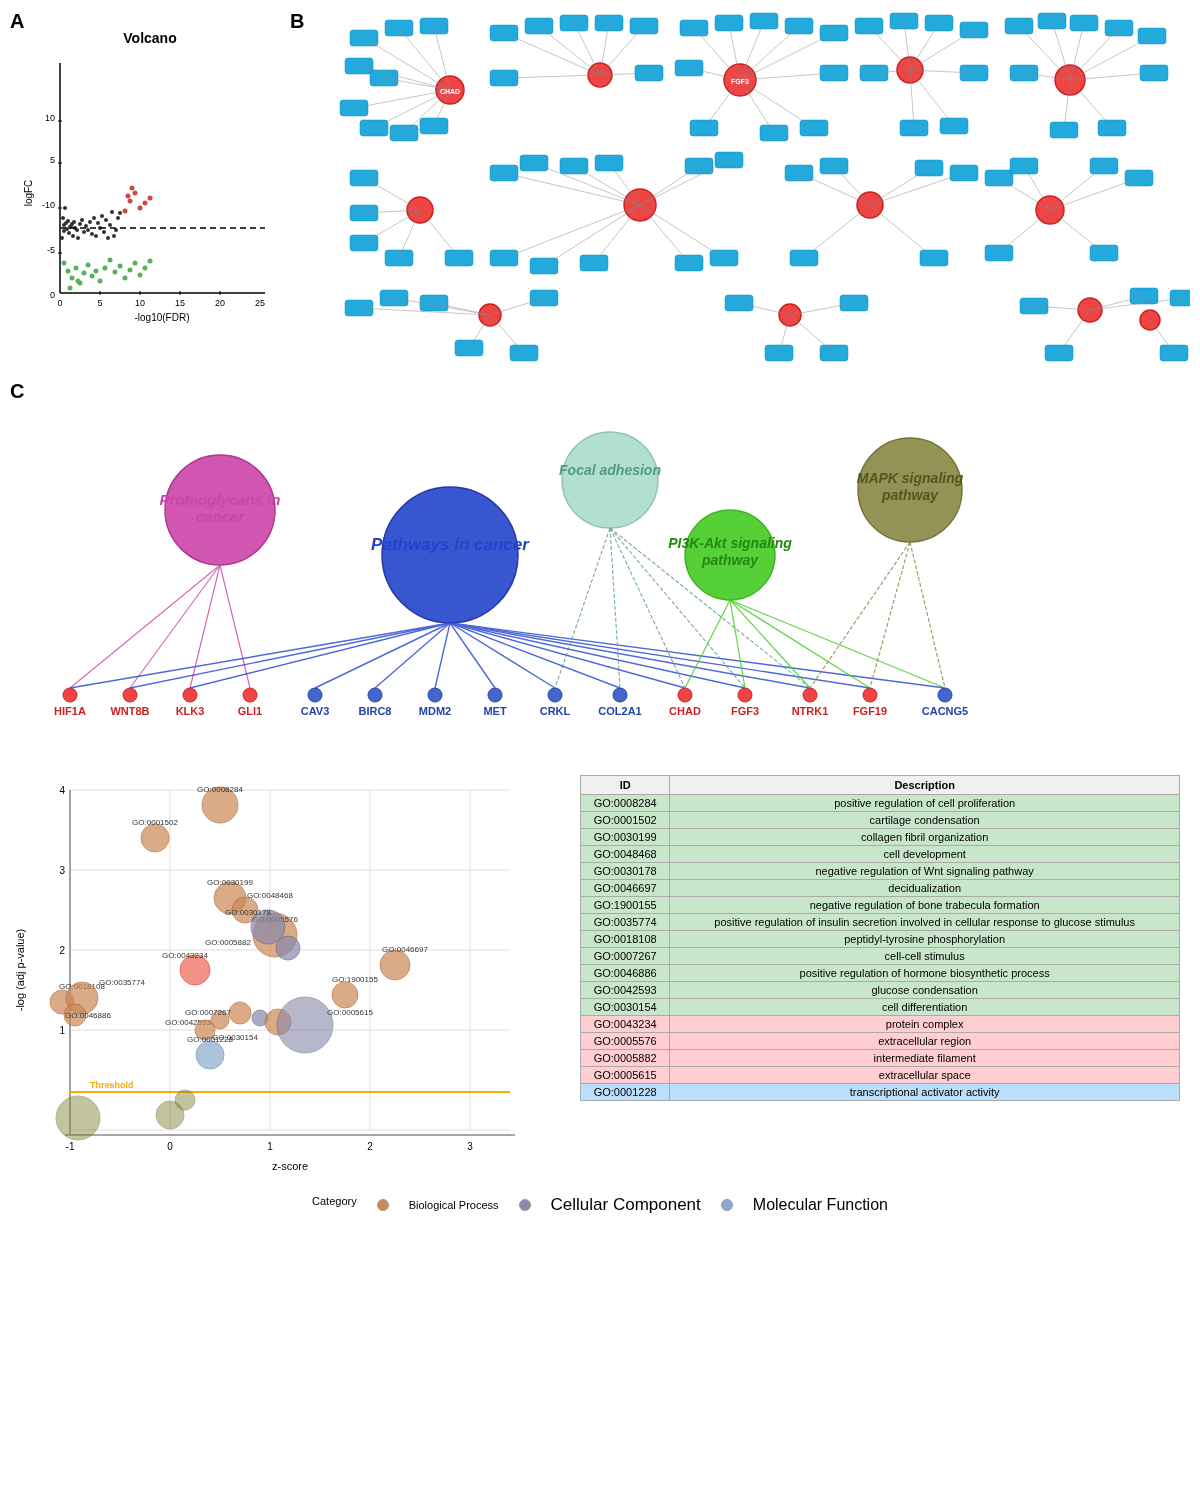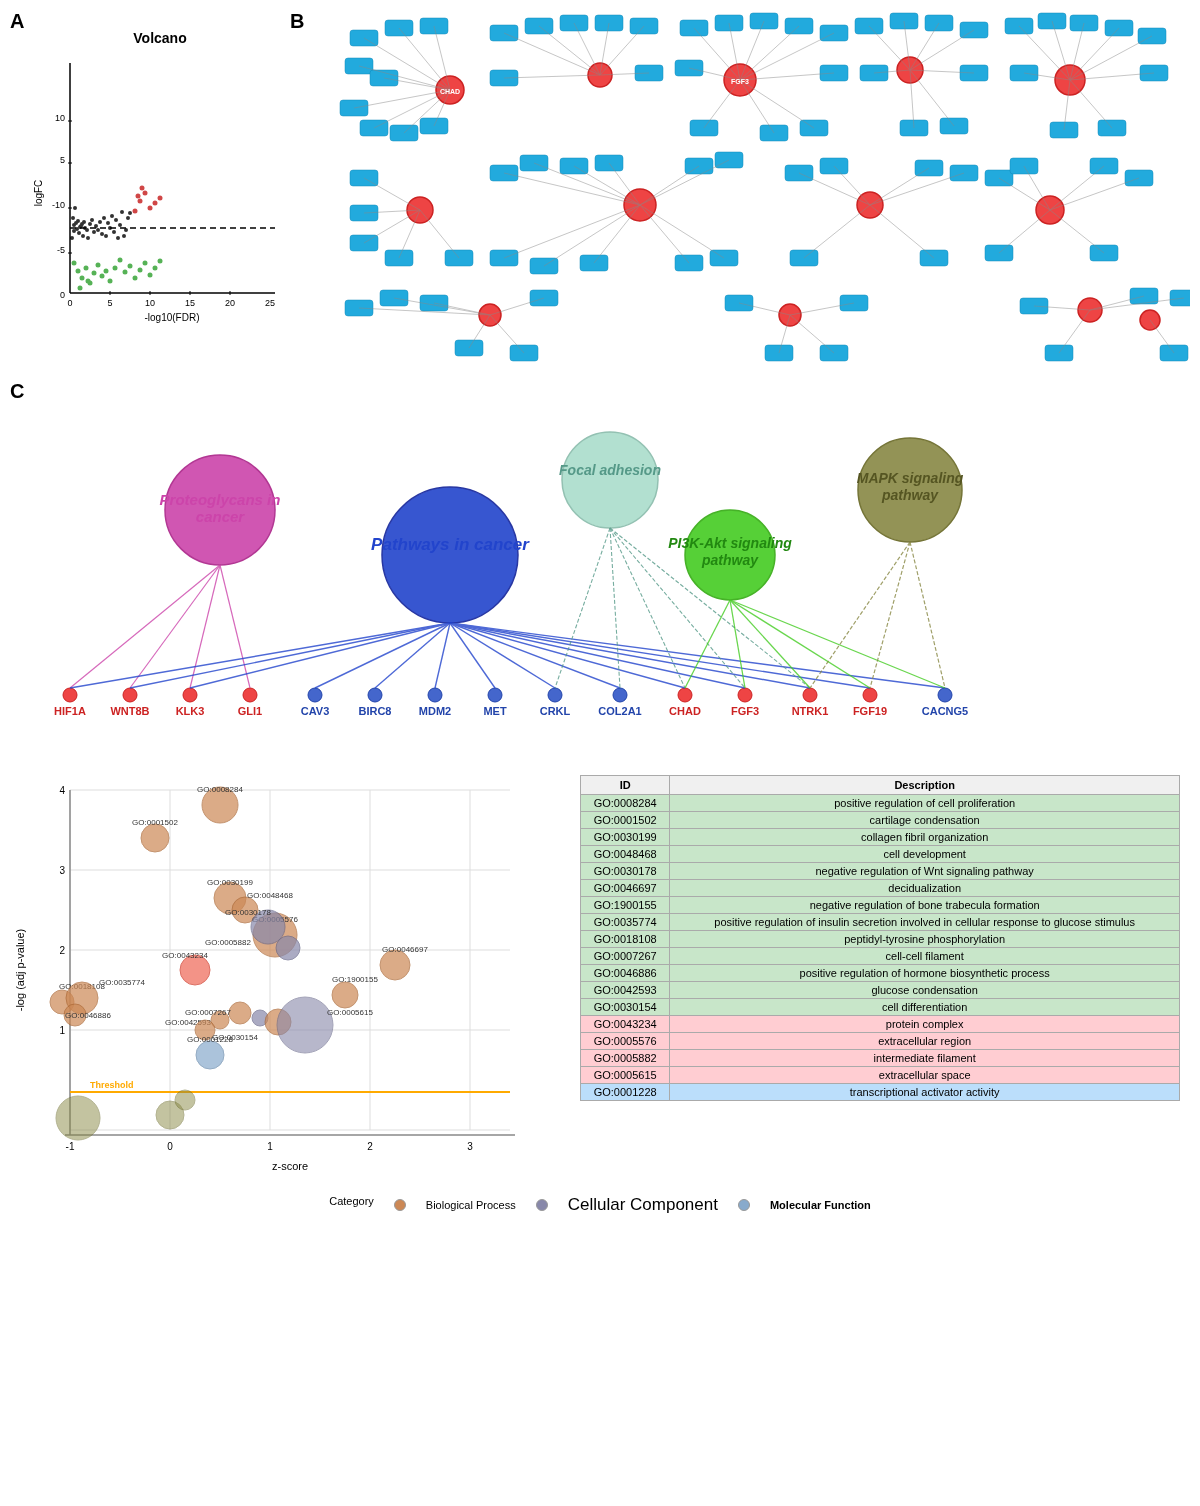--- a/index.html
+++ b/index.html
@@ -35,21 +35,21 @@
       font-size: 20px;
       font-weight: bold;
       position: absolute;
       top: 0;
       left: 0;
     }
     
     .volcano-container {
       position: absolute;
       top: 20px;
-      left: 20px;
+      left: 10px;
       width: 260px;
       height: 320px;
     }
     .volcano-title {
       text-align: center;
       font-size: 14px;
       font-weight: bold;
       margin-bottom: 2px;
     }
     .volcano-svg {
@@ -747,21 +747,21 @@
             <tr class="row-green">
               <td>GO:0035774</td>
               <td>positive regulation of insulin secretion involved in cellular response to glucose stimulus</td>
             </tr>
             <tr class="row-green">
               <td>GO:0018108</td>
               <td>peptidyl-tyrosine phosphorylation</td>
             </tr>
             <tr class="row-green">
               <td>GO:0007267</td>
-              <td>cell-cell filament</td>
+              <td>cell-cell stimulus</td>
             </tr>
             <tr class="row-green">
               <td>GO:0046886</td>
               <td>positive regulation of hormone biosynthetic process</td>
             </tr>
             <tr class="row-green">
               <td>GO:0042593</td>
               <td>glucose condensation</td>
             </tr>
             <tr class="row-green">
@@ -798,17 +798,17 @@
     <div class="legend-item">
       <div class="legend-dot" style="background:#cc8855;"></div>
       <span style="font-size:11px;">Biological Process</span>
     </div>
     <div class="legend-item">
       <div class="legend-dot" style="background:#8888aa;"></div>
       <span style="font-size:17px;">Cellular Component</span>
     </div>
     <div class="legend-item">
       <div class="legend-dot" style="background:#88aacc;"></div>
-      <span style="font-size:11px;font-weight:bold;">Molecular Function</span>
+      <span style="font-size:16px;">Molecular Function</span>
     </div>
   </div>
 
 </div>
 
 </body></html>

